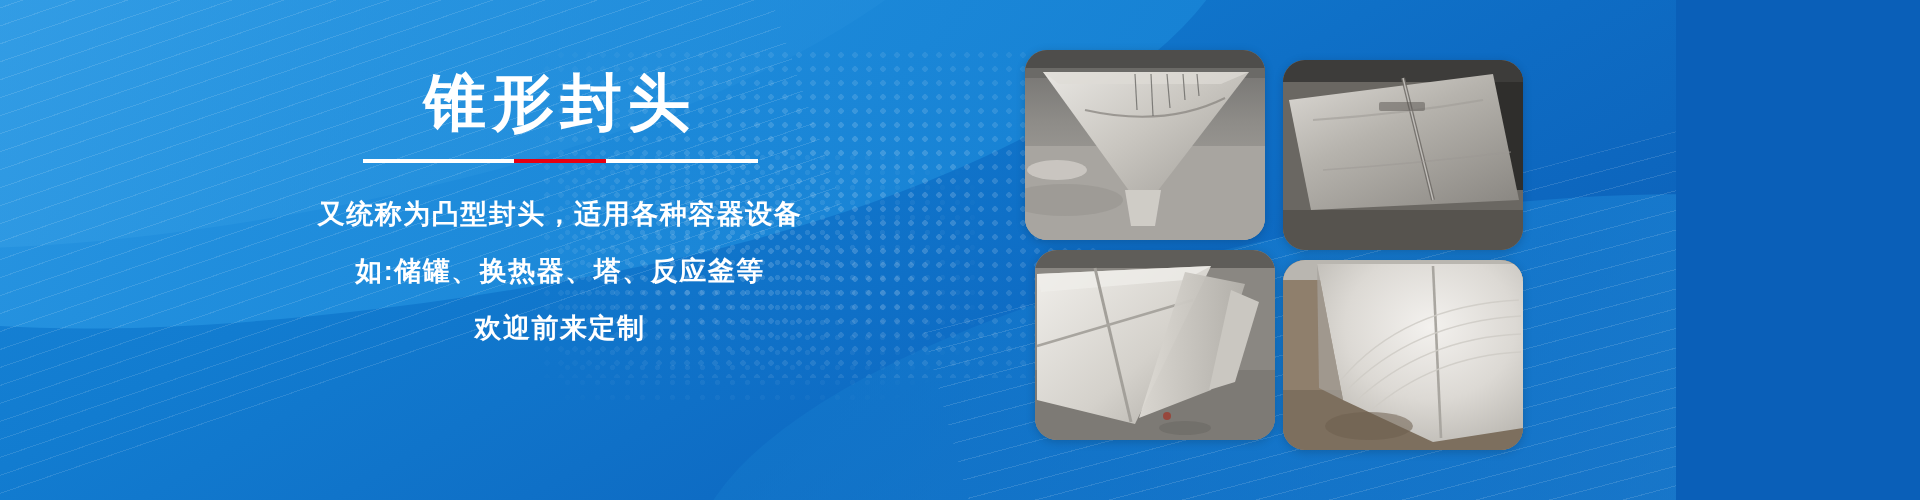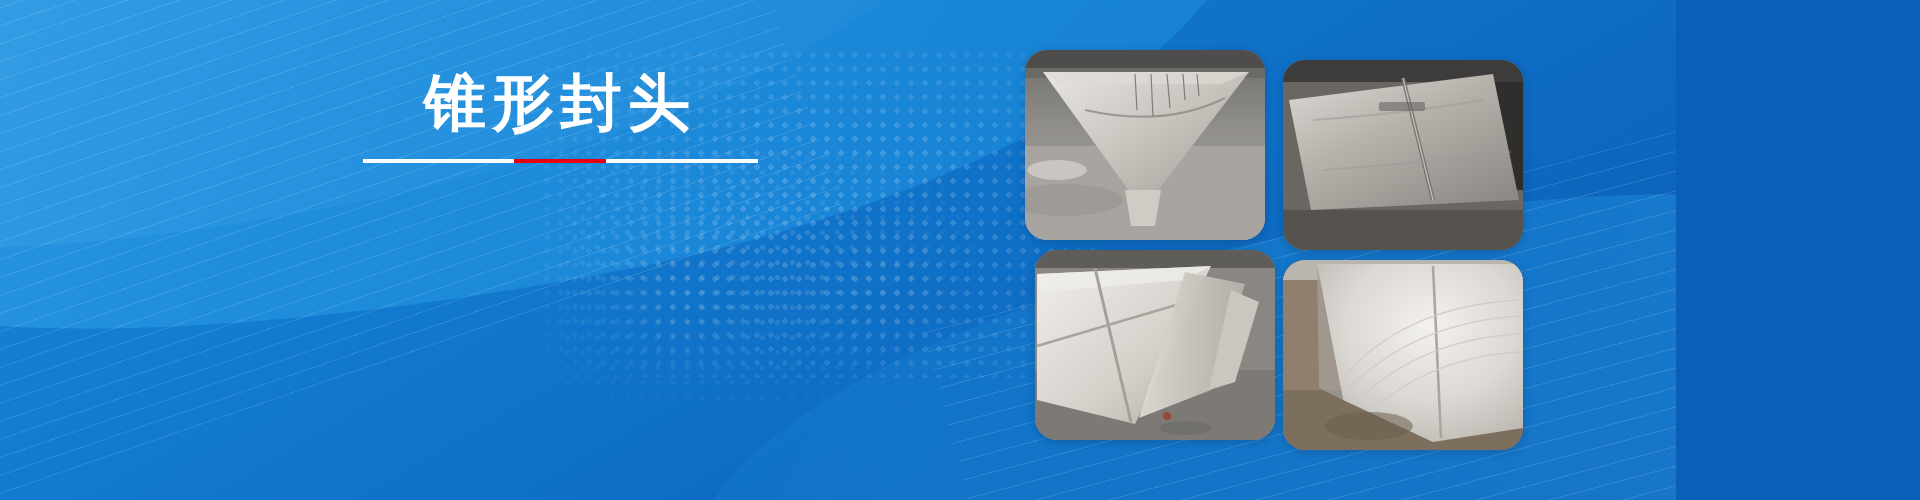--- a/index.html
+++ b/index.html
@@ -212,20 +212,25 @@
   </div>
 
   <div class="copy">
 
     <h1 class="title">锥形封头</h1>
 
     <div class="divider">
       <span class="divider-accent"></span>
     </div>
 
+    <div class="sub-lines">
+      <p class="sub-line">又统称为凸型封头，适用各种容器设备</p>
+      <p class="sub-line">如:储罐、换热器、塔、反应釜等</p>
+      <p class="sub-line">欢迎前来定制</p>
+    </div>
   </div>
 
   <div class="collage">
 
     <div class="photo photo-1">
       <svg viewBox="0 0 240 190" preserveAspectRatio="xMidYMid slice" aria-hidden="true">
         <defs>
           <linearGradient id="p1bg" x1="0" y1="0" x2="0" y2="1">
             <stop offset="0%" stop-color="#6f6e6c"></stop>
             <stop offset="38%" stop-color="#8e8c88"></stop>

